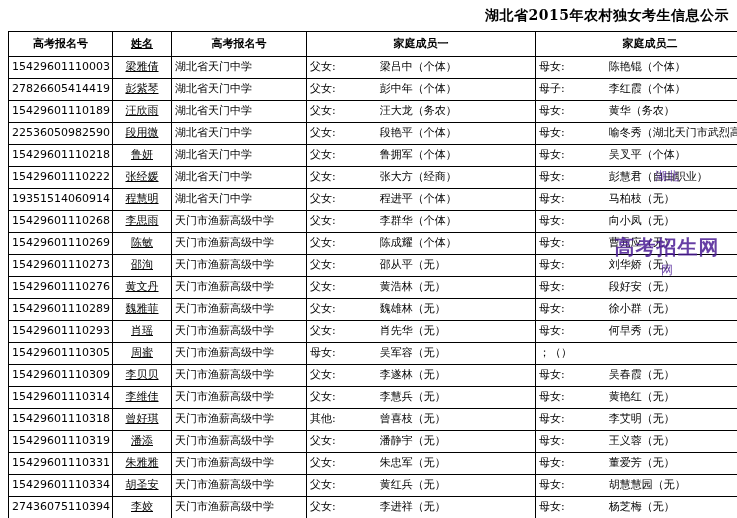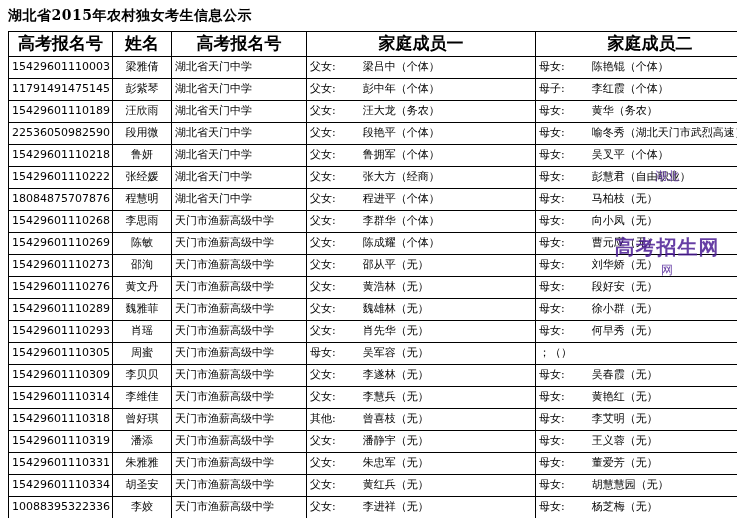--- a/index.html
+++ b/index.html
@@ -16,21 +16,21 @@
     position: relative;
   }
   .page {
     width: 737px;
     height: 518px;
     position: relative;
     box-sizing: border-box;
     padding: 0 8px;
   }
   .doc-title {
-    text-align: left;
+    text-align: right;
     font-weight: bold;
     font-size: 14px;
     letter-spacing: 0.5px;
     padding: 7px 0 6px 0;
     font-family: "DejaVu Serif", "Liberation Serif", serif;
   }
   table.info-table {
     border-collapse: collapse;
     width: 721px;
     table-layout: fixed;
@@ -42,32 +42,32 @@
     font-size: 11px;
     line-height: 1.15;
     padding: 2px 3px;
     white-space: nowrap;
     overflow: hidden;
   }
   table.info-table th {
     font-weight: bold;
     text-align: center;
     height: 20px;
-    font-size: 17px;
+    font-size: 11px;
   }
   table.info-table td {
     height: 17px;
   }
   .col-id    { width: 97px;  text-align: center; }
-  .col-name  { width: 52px;  text-align: center; }
+  .col-name  { width: 52px;  text-align: center; text-decoration: underline; }
   .col-school{ width: 128px; text-align: left; }
   .col-m1    { width: 222px; text-align: left; padding-left: 8px; }
   .col-m2    { width: 222px; text-align: left; padding-left: 8px; }
   .m-rel { display: inline-block; }
-  .m-val { display: inline-block; margin-left: 27px; }
+  .m-val { display: inline-block; margin-left: 44px; }
   th.col-m1, th.col-m2 { text-align: center; padding-left: 3px; }
 
   
   .watermark {
     position: absolute;
     right: 10px;
     top: 168px;
     width: 120px;
     color: #4c1d95;
     font-size: 12px;
@@ -104,21 +104,21 @@
     </thead>
     <tbody id="table-body">
         <tr>
           <td class="col-id">15429601110003</td>
           <td class="col-name">梁雅倩</td>
           <td class="col-school">湖北省天门中学</td>
           <td class="col-m1"><span class="m-rel">父女:</span><span class="m-val">梁吕中（个体）</span></td>
           <td class="col-m2"><span class="m-rel">母女:</span><span class="m-val">陈艳锟（个体）</span></td>
         </tr>
         <tr>
-          <td class="col-id">11791491475145</td>
+          <td class="col-id">27826605414419</td>
           <td class="col-name">彭紫琴</td>
           <td class="col-school">湖北省天门中学</td>
           <td class="col-m1"><span class="m-rel">父女:</span><span class="m-val">彭中年（个体）</span></td>
           <td class="col-m2"><span class="m-rel">母子:</span><span class="m-val">李红霞（个体）</span></td>
         </tr>
         <tr>
           <td class="col-id">15429601110189</td>
           <td class="col-name">汪欣雨</td>
           <td class="col-school">湖北省天门中学</td>
           <td class="col-m1"><span class="m-rel">父女:</span><span class="m-val">汪大龙（务农）</span></td>
@@ -139,21 +139,21 @@
           <td class="col-m2"><span class="m-rel">母女:</span><span class="m-val">吴叉平（个体）</span></td>
         </tr>
         <tr>
           <td class="col-id">15429601110222</td>
           <td class="col-name">张经媛</td>
           <td class="col-school">湖北省天门中学</td>
           <td class="col-m1"><span class="m-rel">父女:</span><span class="m-val">张大方（经商）</span></td>
           <td class="col-m2"><span class="m-rel">母女:</span><span class="m-val">彭慧君（自由职业）</span></td>
         </tr>
         <tr>
-          <td class="col-id">18084875707876</td>
+          <td class="col-id">19351514060914</td>
           <td class="col-name">程慧明</td>
           <td class="col-school">湖北省天门中学</td>
           <td class="col-m1"><span class="m-rel">父女:</span><span class="m-val">程进平（个体）</span></td>
           <td class="col-m2"><span class="m-rel">母女:</span><span class="m-val">马柏枝（无）</span></td>
         </tr>
         <tr>
           <td class="col-id">15429601110268</td>
           <td class="col-name">李思雨</td>
           <td class="col-school">天门市渔薪高级中学</td>
           <td class="col-m1"><span class="m-rel">父女:</span><span class="m-val">李群华（个体）</span></td>
@@ -237,21 +237,21 @@
           <td class="col-m2"><span class="m-rel">母女:</span><span class="m-val">董爱芳（无）</span></td>
         </tr>
         <tr>
           <td class="col-id">15429601110334</td>
           <td class="col-name">胡圣安</td>
           <td class="col-school">天门市渔薪高级中学</td>
           <td class="col-m1"><span class="m-rel">父女:</span><span class="m-val">黄红兵（无）</span></td>
           <td class="col-m2"><span class="m-rel">母女:</span><span class="m-val">胡慧慧园（无）</span></td>
         </tr>
         <tr>
-          <td class="col-id">10088395322336</td>
+          <td class="col-id">27436075110394</td>
           <td class="col-name">李姣</td>
           <td class="col-school">天门市渔薪高级中学</td>
           <td class="col-m1"><span class="m-rel">父女:</span><span class="m-val">李进祥（无）</span></td>
           <td class="col-m2"><span class="m-rel">母女:</span><span class="m-val">杨芝梅（无）</span></td>
         </tr>
       </tbody>
   </table>
 
   <div class="watermark">
     <span class="wm-line">湖北</span>

